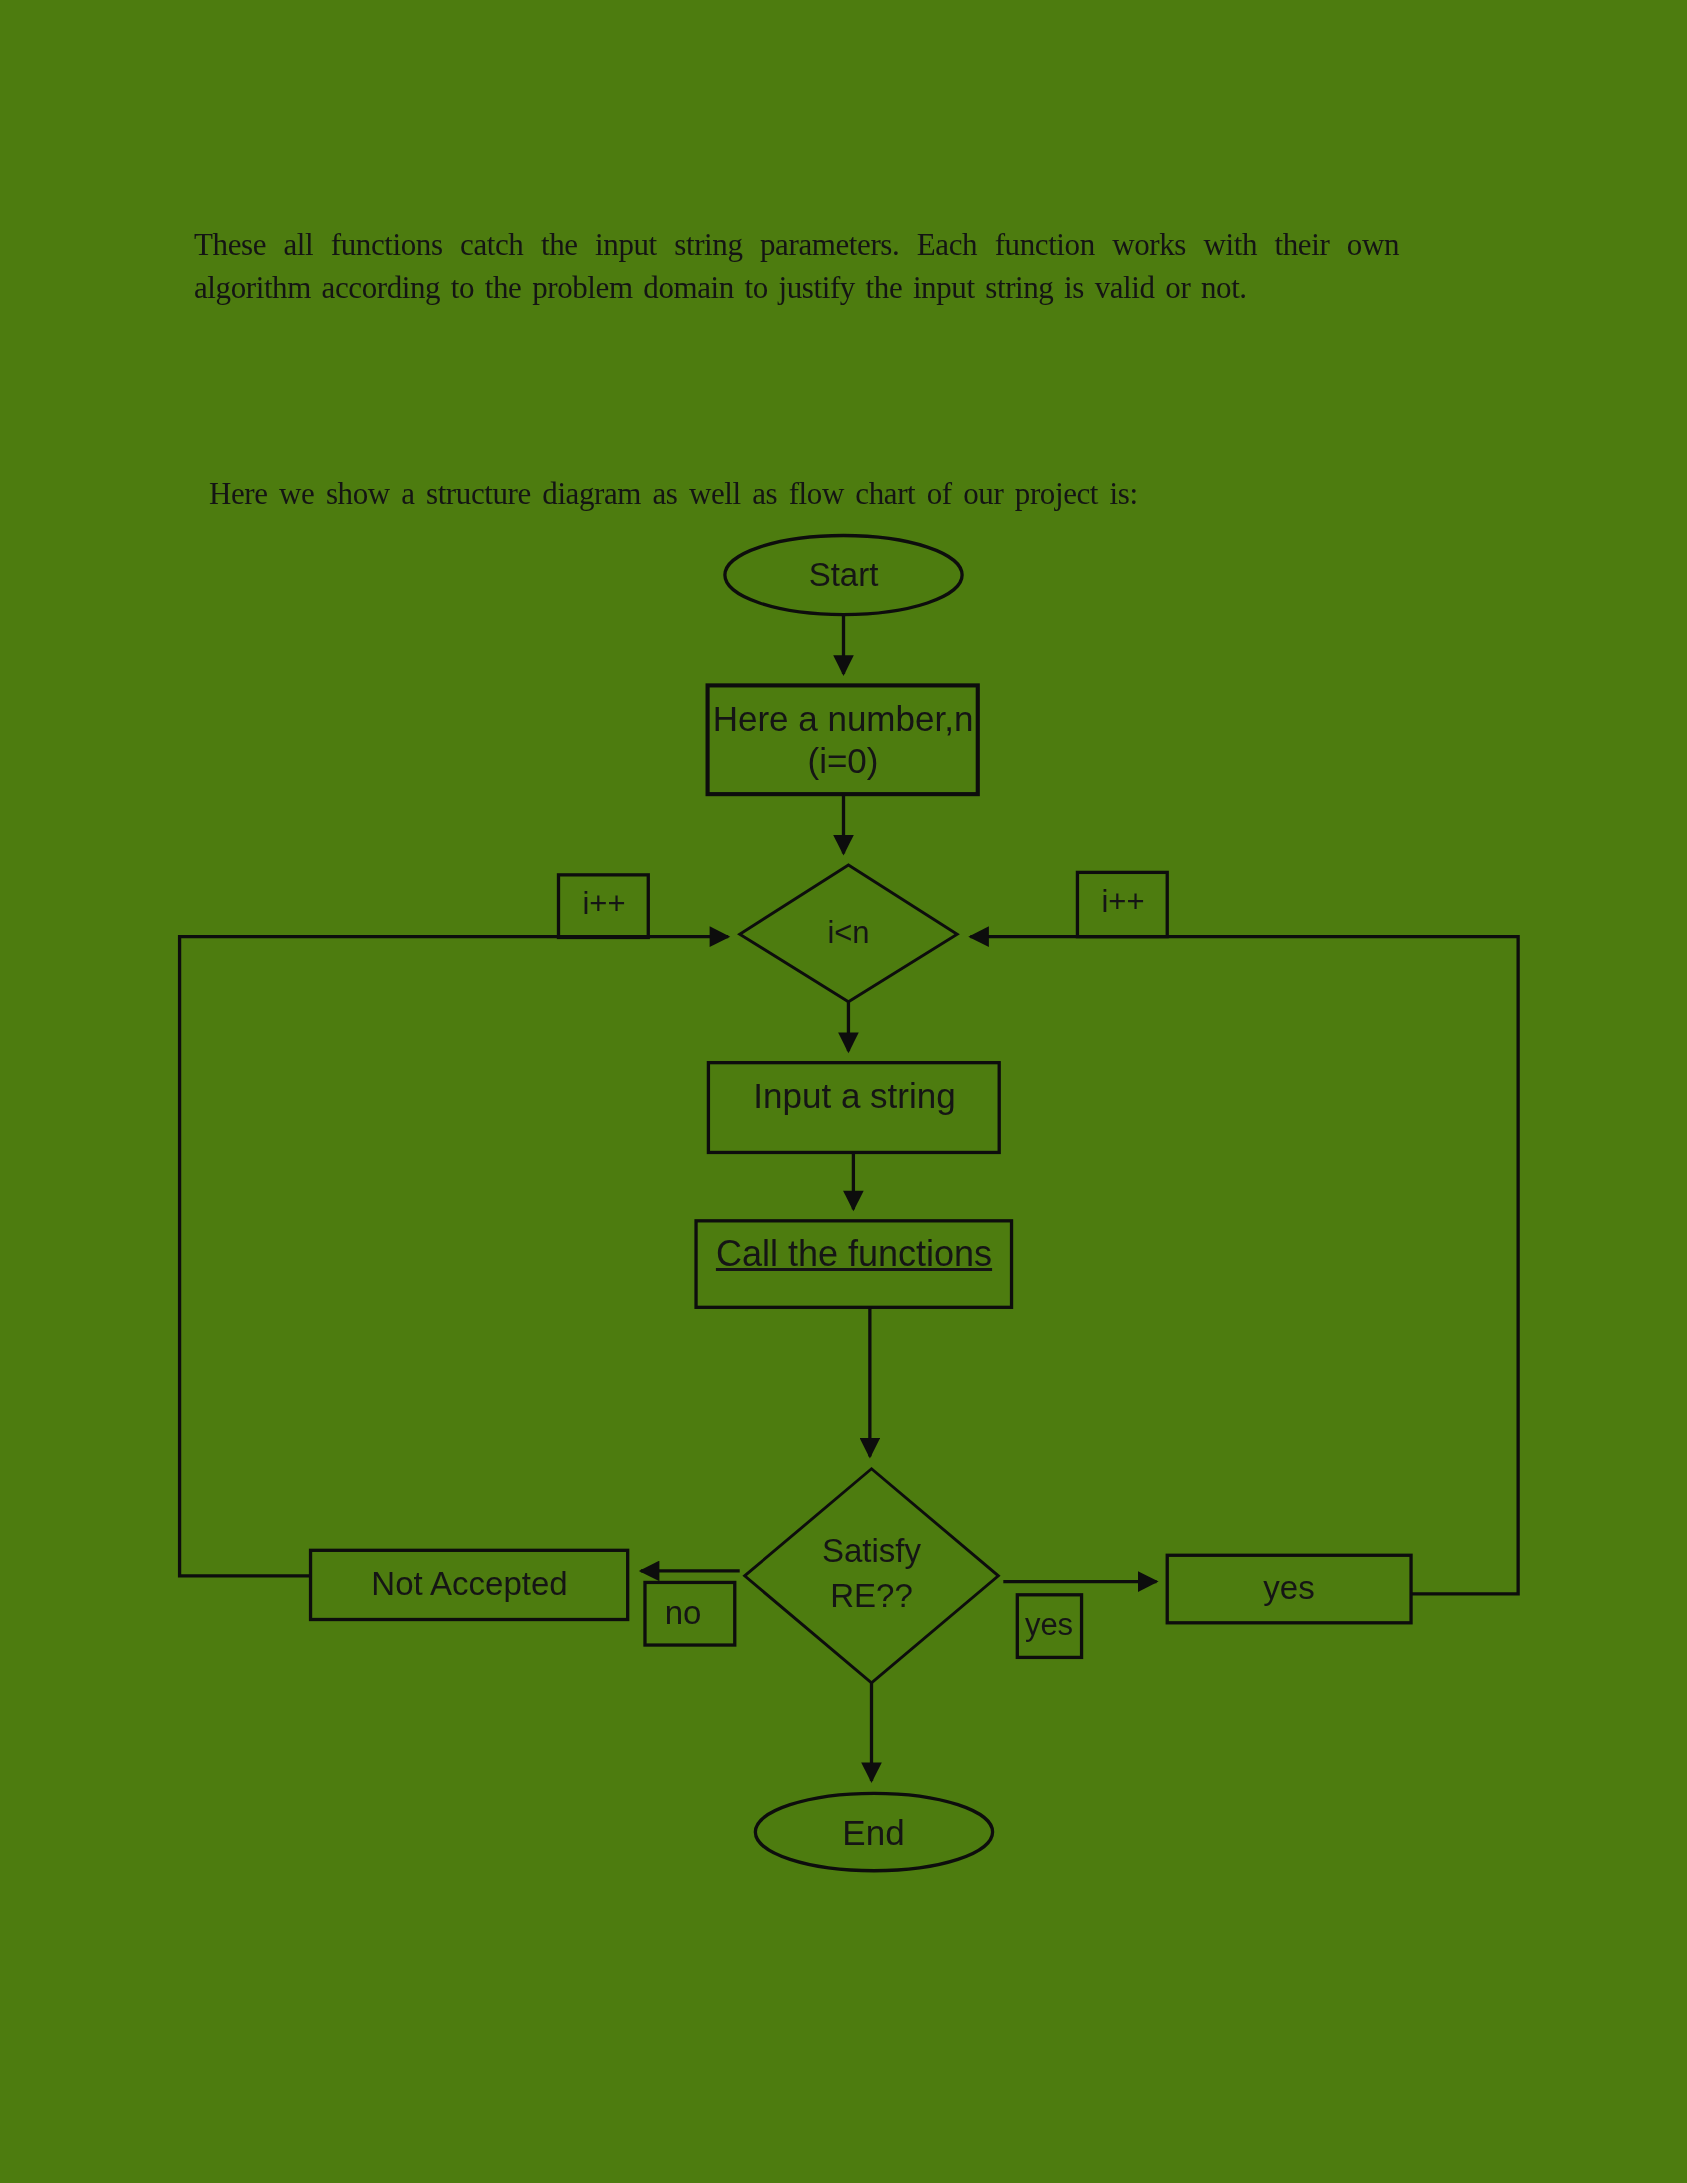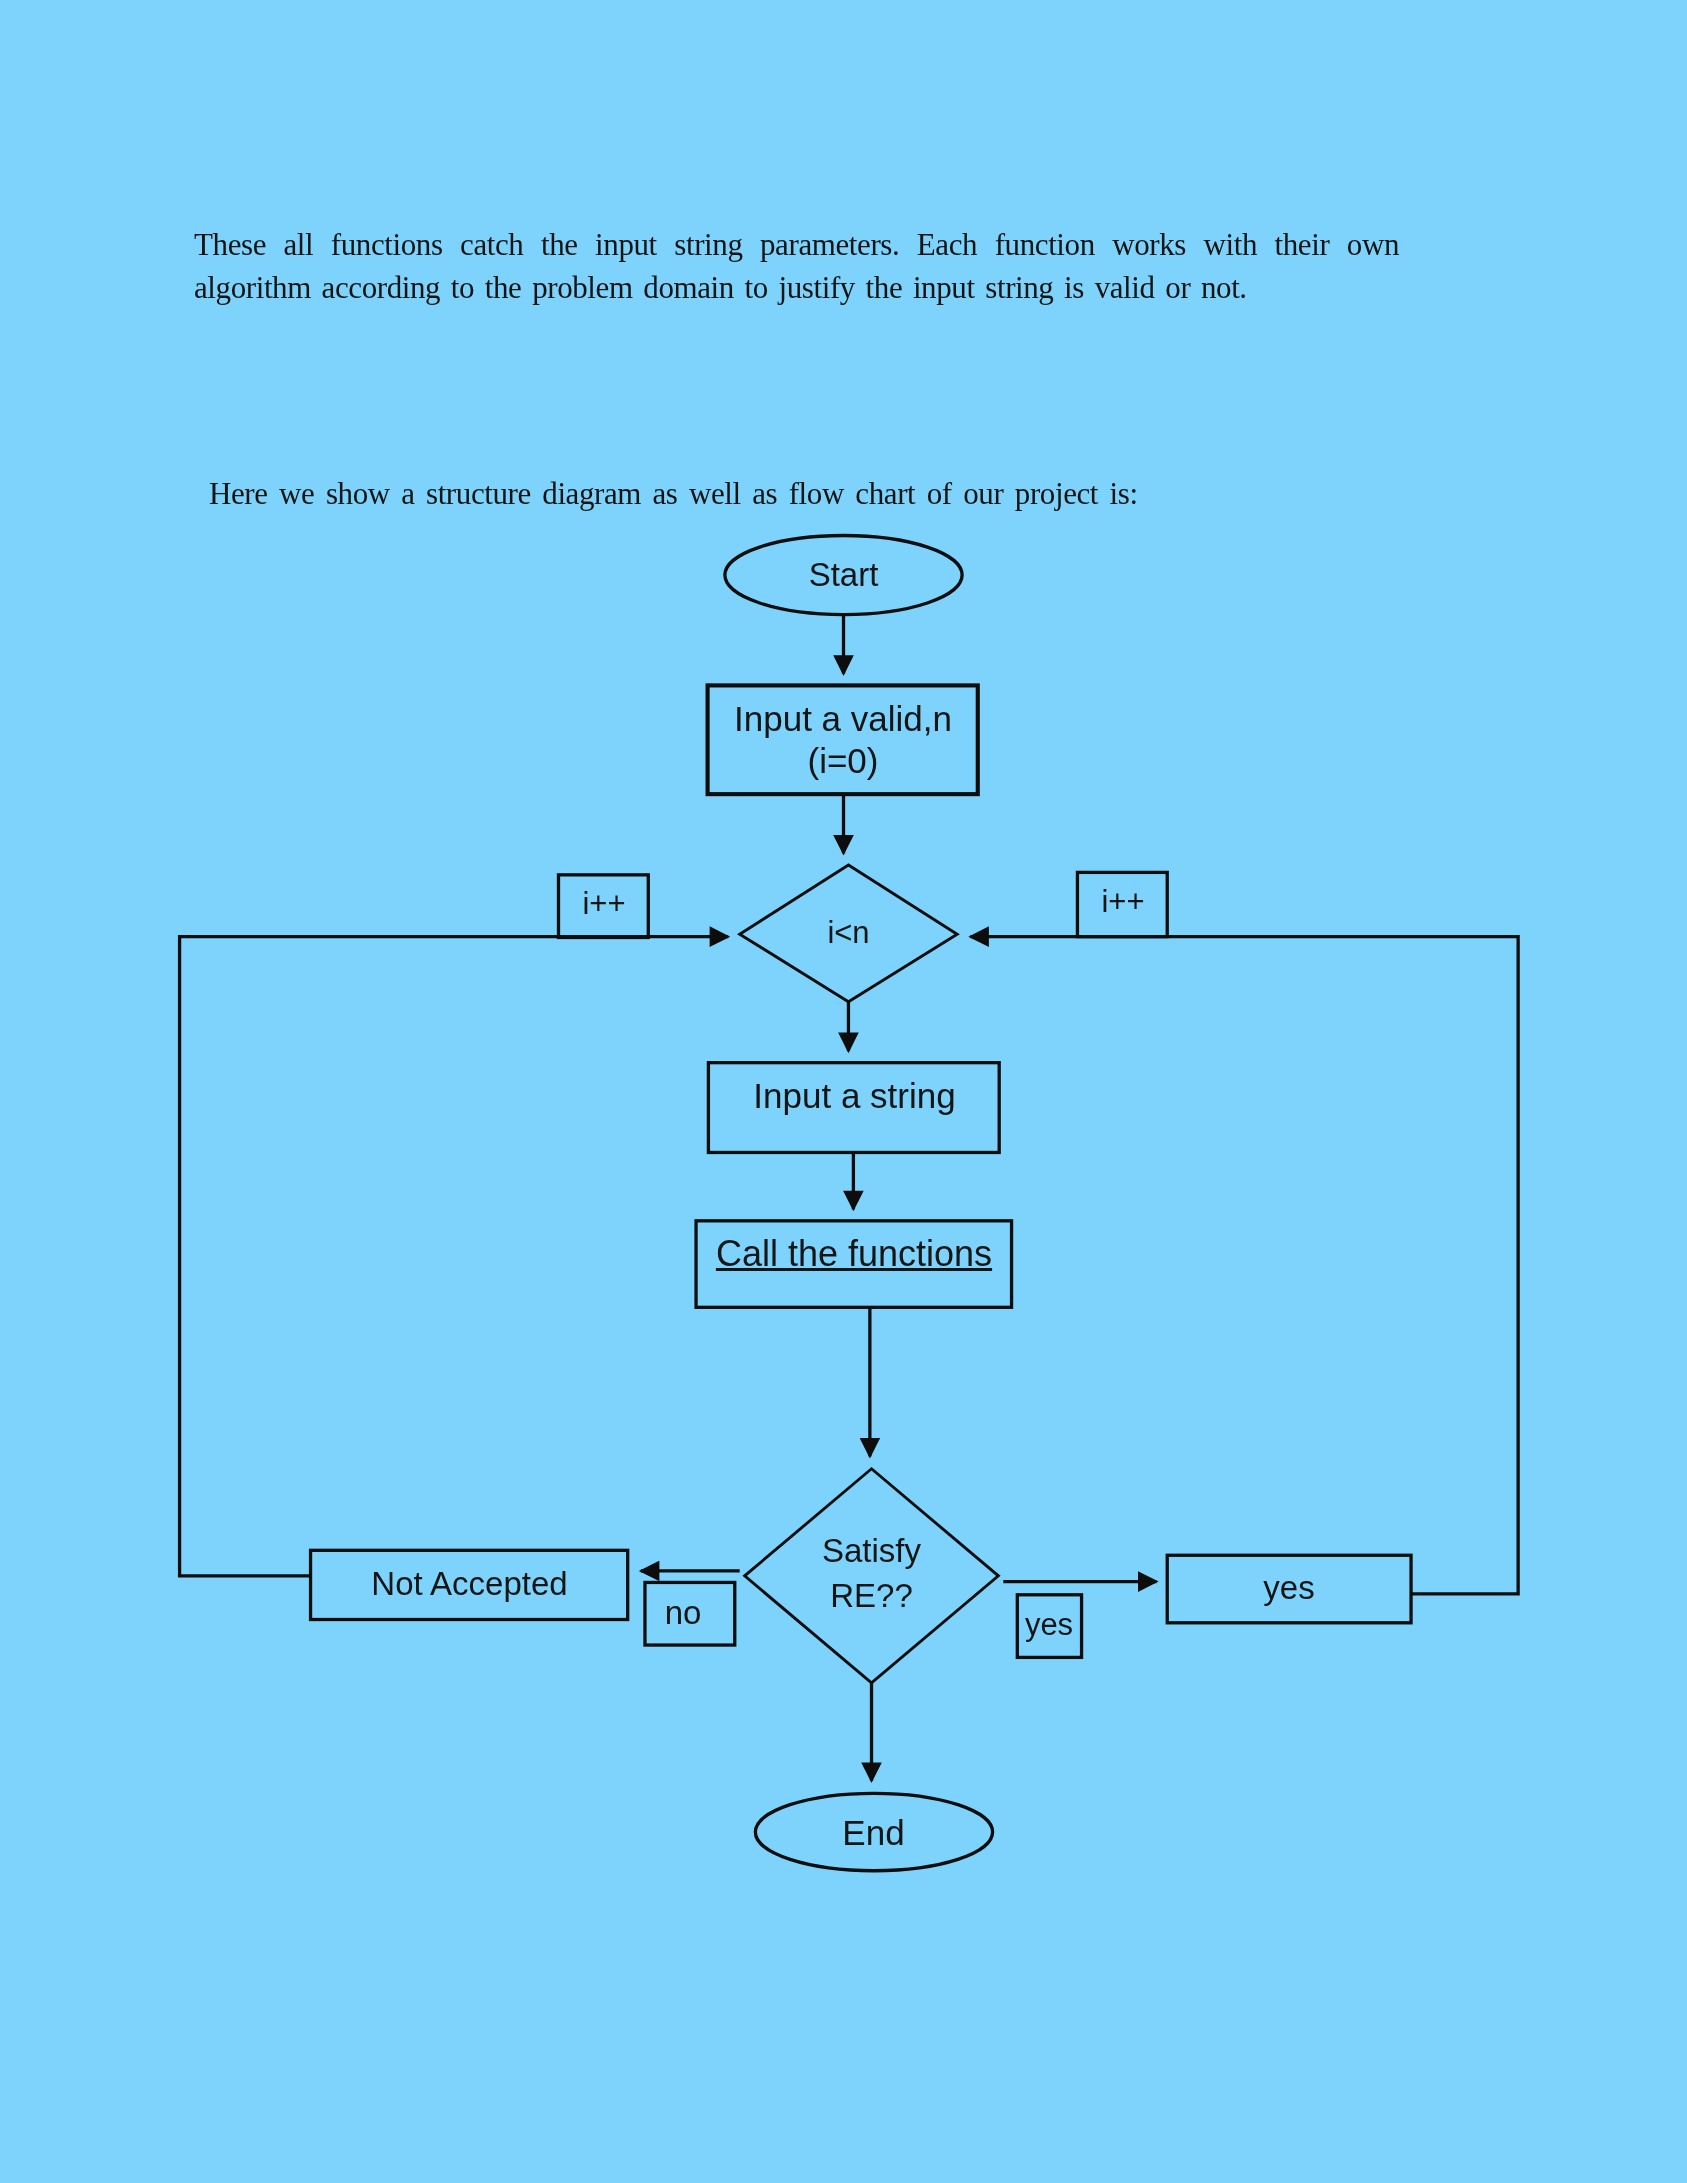--- a/index.html
+++ b/index.html
@@ -1,20 +1,20 @@
 <!DOCTYPE html>
 <html style="font-size:13px"><head>
 <meta charset="utf-8">
 <style>
   html, body { margin: 0; padding: 0; background: #ffffff; }
   .page {
     position: relative;
     width: 1687px;
     height: 2183px;
-    background: #7dd3fc;
+    background: #4d7c0f;
     overflow: hidden;
     font-family: "Liberation Serif", serif;
   }
   .intro {
     position: absolute;
     left: 194px;
     top: 192px;
     width: 1205px;
     font-size: 31px;
     line-height: 43px;
@@ -118,21 +118,21 @@
     <rect class="shape" x="1235" y="1936" width="78" height="76" stroke-width="4"></rect>
     <rect class="shape" x="1417" y="1888" width="296" height="82" stroke-width="4"></rect>
 
     <line class="shape" x1="1058" y1="2043" x2="1058" y2="2162" stroke-width="4" marker-end="url(#arrow)"></line>
     <ellipse class="shape" cx="1061" cy="2224" rx="144" ry="47" stroke-width="4"></ellipse>
   </svg>
 
   <div class="lbl" style="left:725px; top:556px; width:237px; font-size:33px;">Start</div>
 
   <div class="lbl" style="left:708px; top:698px; width:270px; font-size:35px; line-height:42px;">
-    <span>Input a valid,n</span>
+    <span>Here a number,n</span>
     <span>(i=0)</span>
   </div>
 
   <div class="lbl" style="left:766px; top:915px; width:165px; font-size:31px;">i&lt;n</div>
 
   <div class="lbl" style="left:559px; top:886px; width:90px; font-size:31px;">i++</div>
 
   <div class="lbl" style="left:1078px; top:884px; width:90px; font-size:31px;">i++</div>
 
   <div class="lbl" style="left:709px; top:1076px; width:291px; font-size:35px;">Input a string</div>

